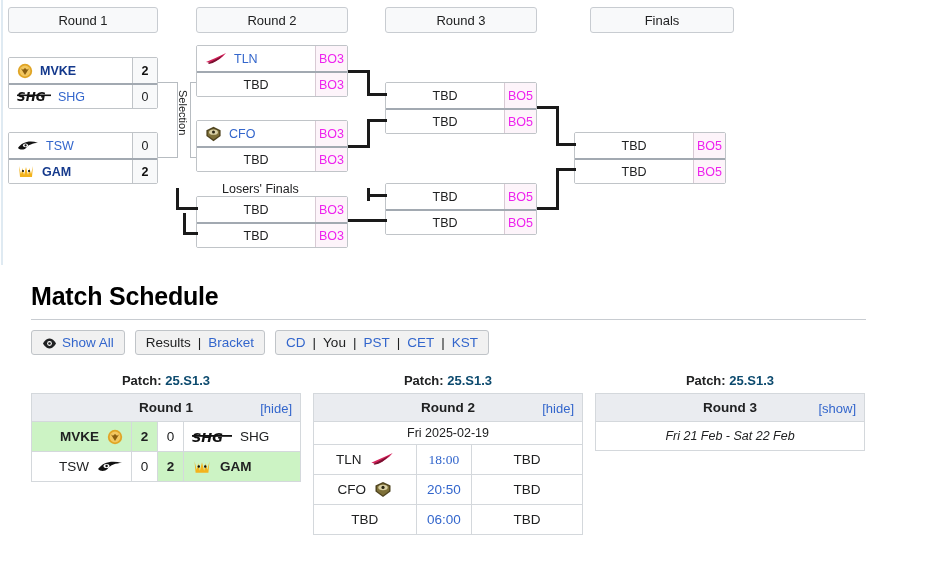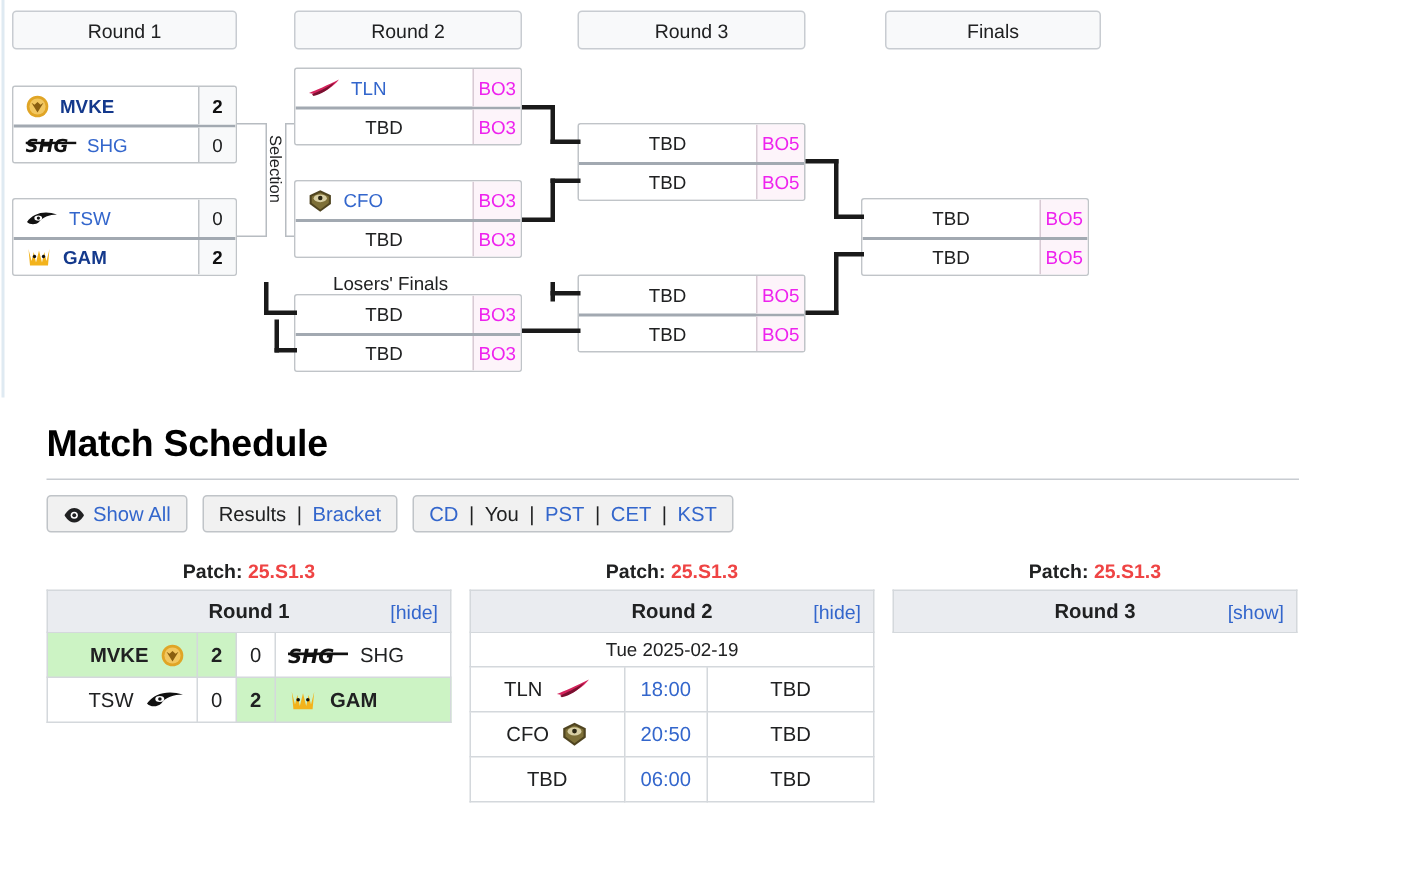--- a/index.html
+++ b/index.html
@@ -126,21 +126,21 @@
   .btn .sel { color: #202122; font-weight: normal; }
   .btn .sep { color: #202122; padding: 0 2px; }
   .eye { width: 15px; height: 11px; display: inline-block; }
 
   .tables { display: flex; gap: 12px; padding: 18px 0 0 10px; align-items: flex-start; }
   .tblcol { }
   .patchline {
     text-align: center; font-size: 13px; font-weight: bold; color: #202122;
     padding-bottom: 5px;
   }
-  .patchline .pv { color: #ef4444; }
+  .patchline .pv { color: #0c4a6e; }
   .stable {
     border: 1px solid #c0c4c8;
     border-radius: 2px;
     background: #fff;
     border-collapse: collapse;
   }
   .stable td, .stable th { border: 1px solid #d4d8dc; padding: 0; }
   .hdr-row td {
     background: #eaecf0;
     font-size: 13.5px; font-weight: bold;
@@ -515,35 +515,35 @@
         </div>
         <table class="stable" style="width:270px;">
           <tbody>
               <tr class="hdr-row">
             <td colspan="3">
               <span>Round 2</span>
               <span class="toggle">[hide]</span>
             </td>
           </tr>
           <tr class="date-row">
-            <td colspan="3">Tue 2025-02-19</td>
+            <td colspan="3">Fri 2025-02-19</td>
           </tr>
           <tr class="m-row">
             <td style="width:100px;">
               <div class="cell">
                 <span>TLN</span>
                 <span class="logo">
                   <svg width="24" height="15" viewBox="0 0 22 14">
                     <path d="M1 10 C6 8 13 5 21 1 C17 6 12 9 6 11 Z" fill="#d4235c"></path>
                     <path d="M3 11 C7 9 12 7 18 3 C14 8 9 11 4 12 Z" fill="#7a1030"></path>
                   </svg>
                 </span>
               </div>
             </td>
-            <td style="width:54px;">
+            <td style="width:54px;font-family:Liberation Serif, serif;">
               <div class="cell time">18:00</div>
             </td>
             <td style="width:108px;">
               <div class="cell">TBD</div>
             </td>
           </tr>
           <tr class="m-row">
             <td>
               <div class="cell">
                 <span>CFO</span>
@@ -585,19 +585,24 @@
           <span class="pv">25.S1.3</span>
         </div>
         <table class="stable" style="width:270px;">
           <tbody>
               <tr class="hdr-row">
             <td>
               <span>Round 3</span>
               <span class="toggle">[show]</span>
             </td>
           </tr>
+          <tr class="date-row">
+            <td style="padding:7px 6px;">
+              <span class="ital">Fri 21 Feb - Sat 22 Feb</span>
+            </td>
+          </tr>
         </tbody>
           </table>
       </div>
 
     </div>
   </div>
 </div>
 
 </body></html>

